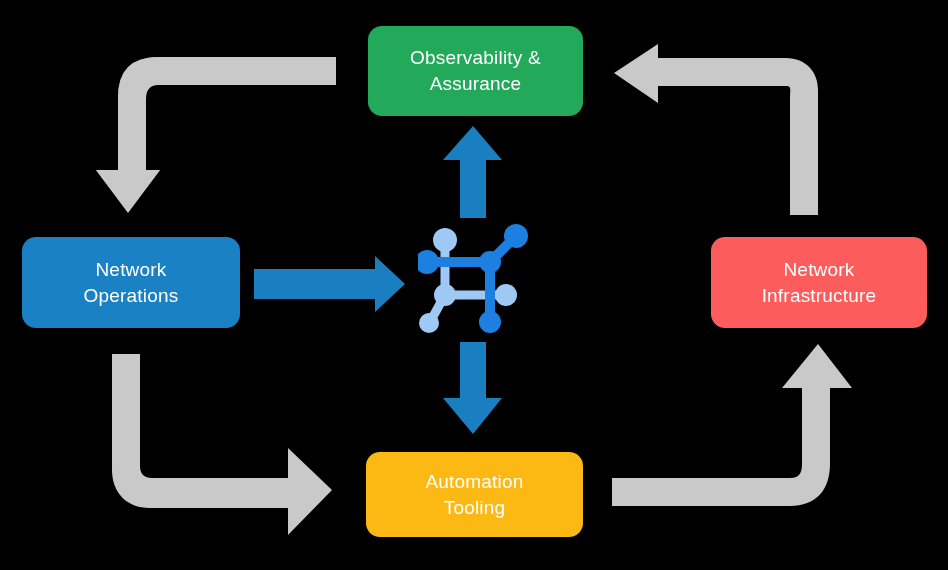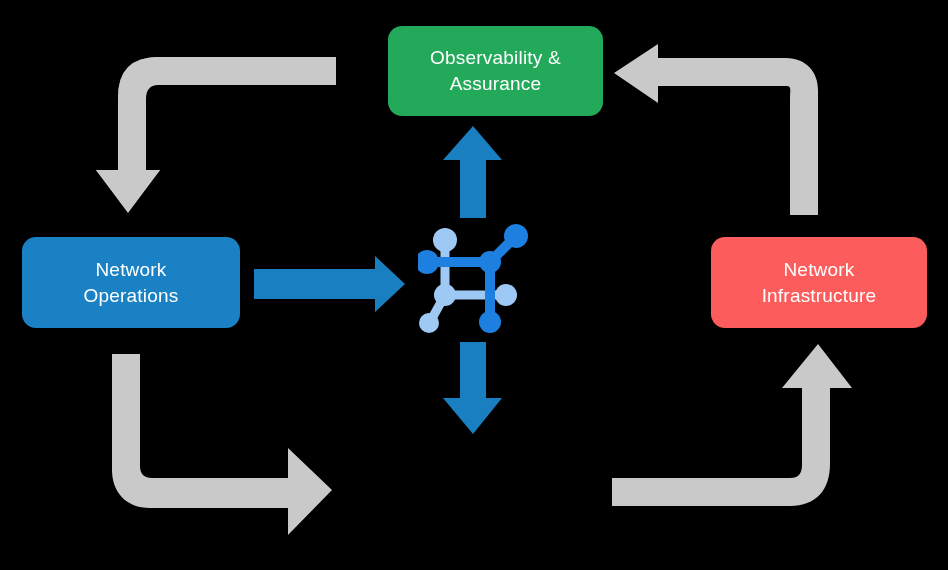--- a/index.html
+++ b/index.html
@@ -25,21 +25,21 @@
     color: #ffffff;
     font-size: 19px;
     line-height: 1.35;
     font-weight: 400;
     letter-spacing: 0.2px;
     box-sizing: border-box;
     padding: 4px 10px;
     white-space: pre-line;
   }
   #box-observability {
-    left: 388px; top: 26px; width: 215px; height: 90px;
+    left: 368px; top: 26px; width: 215px; height: 90px;
   }
   #box-operations {
     left: 22px; top: 237px; width: 218px; height: 91px;
   }
   #box-infrastructure {
     left: 711px; top: 237px; width: 216px; height: 91px;
   }
   #box-automation {
     left: 366px; top: 452px; width: 217px; height: 85px;
   }
@@ -192,14 +192,16 @@
 
   <div class="node-box" id="box-observability" style="background: rgb(34, 169, 90); color: rgb(255, 255, 255);">Observability &amp;
 Assurance</div>
 
   <div class="node-box" id="box-operations" style="background: rgb(26, 129, 196); color: rgb(255, 255, 255);">Network
 Operations</div>
 
   <div class="node-box" id="box-infrastructure" style="background: rgb(252, 92, 92); color: rgb(255, 255, 255);">Network
 Infrastructure</div>
 
+  <div class="node-box" id="box-automation" style="background: rgb(253, 185, 19); color: rgb(255, 255, 255);">Automation
+Tooling</div>
 
 </div>
 
 </body></html>

